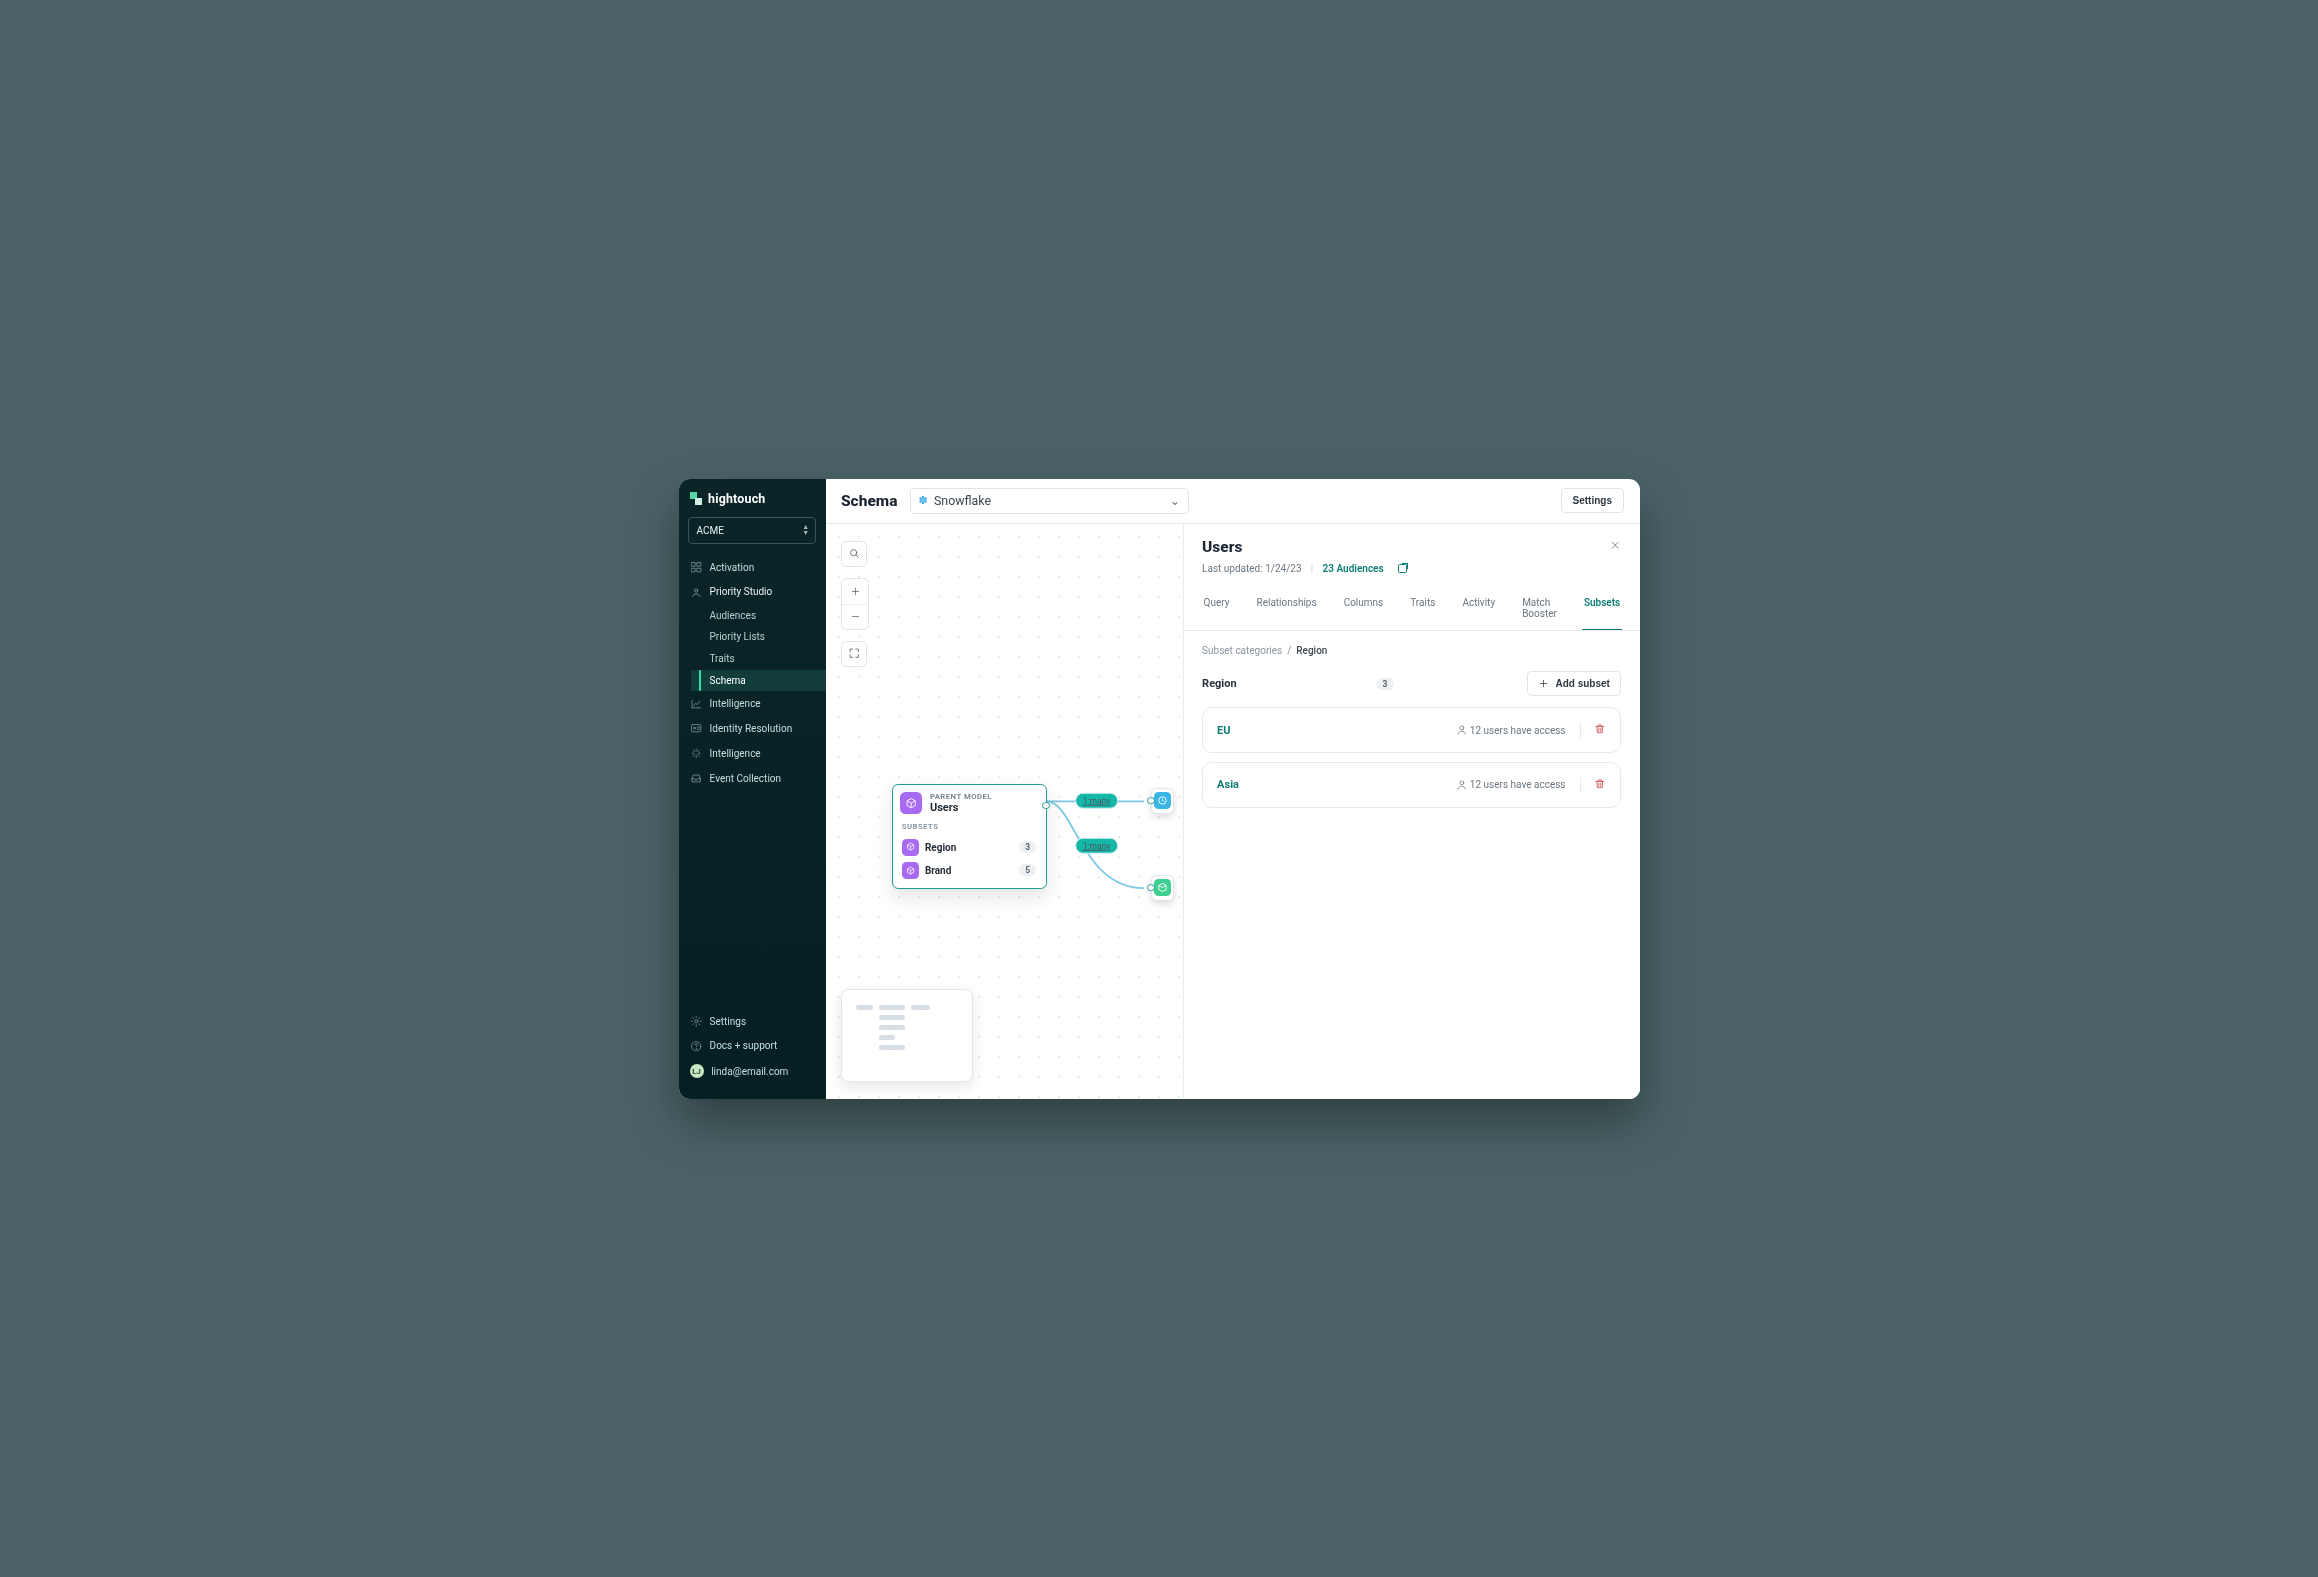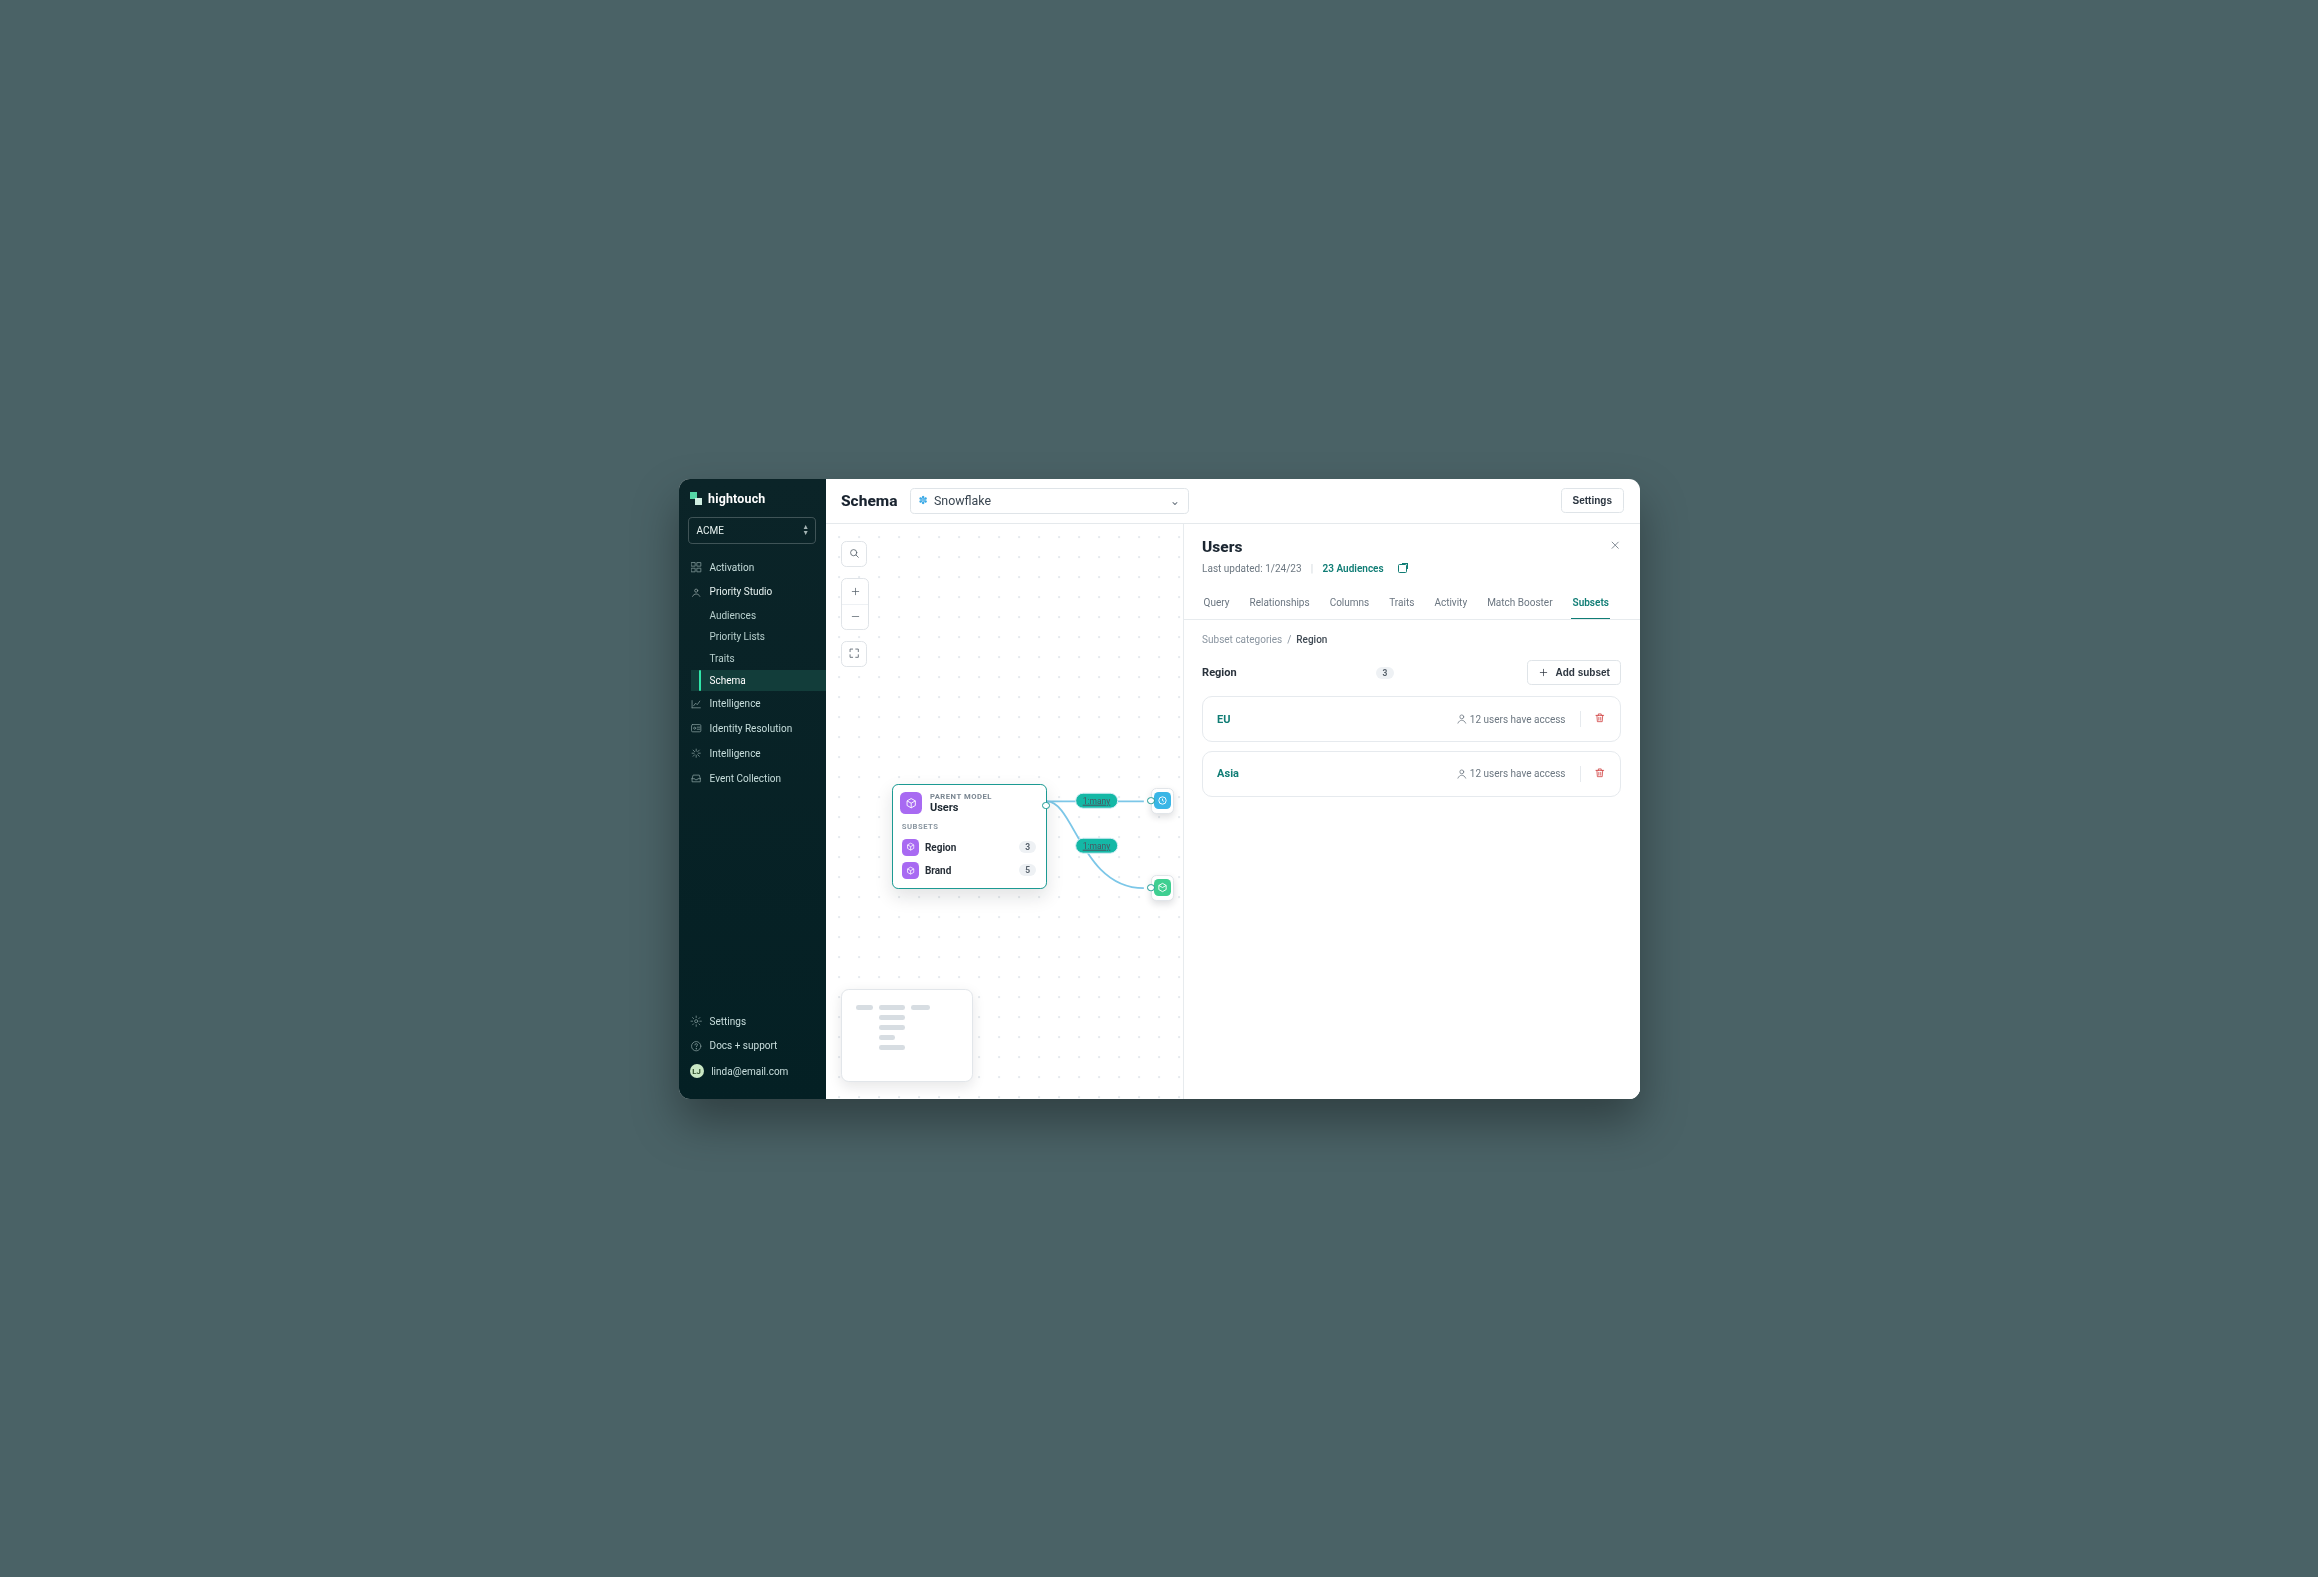--- a/index.html
+++ b/index.html
@@ -169,21 +169,21 @@
   .panel-hd { padding:14px 18.6px 0; }
   .panel-title-row { display:flex; align-items:center; }
   .panel-title { font-size:15.5px; font-weight:800; color:#1c2732; }
   .close-x { margin-left:auto; color:#6a7580; cursor:pointer; font-size:12.4px; }
   .panel-meta { margin-top:7.7px; color:#6d7882; font-size:10px; display:flex; align-items:center; gap:9.3px;}
   .sep { color:#cfd6db; }
   .aud-link { color:#107d75; font-weight:600; cursor:pointer; display:inline-flex; align-items:center; gap:14px; }
   .ext { width:9.3px; height:9.3px; border:1.2px solid #107d75; border-radius:1.5px; position:relative; display:inline-block; }
   .ext::after { content:""; position:absolute; width:5.4px; height:5.4px; border-top:1.2px solid #107d75; border-right:1.2px solid #107d75; right:-2.3px; top:-2.3px; transform:rotate(0deg); }
 
-  .tabs { display:flex; gap:17px; border-bottom:0.8px solid #e7ebee; padding:0 18.6px; margin-top:14px; }
+  .tabs { display:flex; gap:24px; border-bottom:0.8px solid #e7ebee; padding:0 18.6px; margin-top:14px; }
   .tab { padding:9.3px 1.5px; font-size:10px; color:#6b7681; cursor:pointer; border-bottom:1.5px solid transparent; }
   .tab.active { color:#107d75; border-bottom-color:#107d75; font-weight:600; }
 
   .panel-body { padding:14px 18.6px; flex:1; overflow:auto; }
   .crumbs { font-size:10px; color:#8a95a0; margin-bottom:15.5px; }
   .crumbs b { color:#404a54; font-weight:500; }
   .region-hd { display:flex; align-items:center; margin-bottom:11px; }
   .region-hd .name { font-size:11px; font-weight:700; color:#29323c; margin-right:6.2px;}
   .add-btn {
     margin-left:auto; border:0.8px solid #dfe4e8; background:#fff; border-radius:4.6px;

